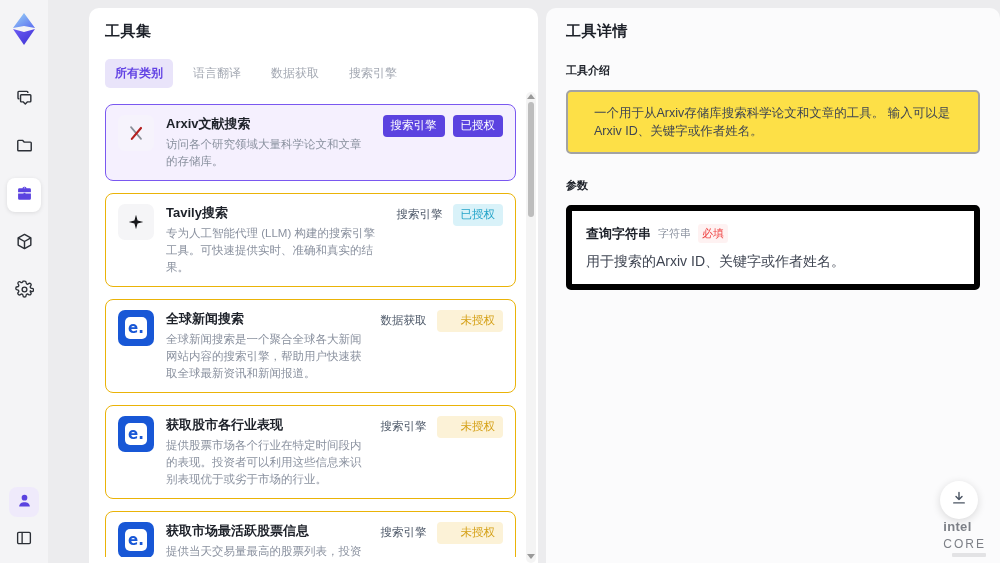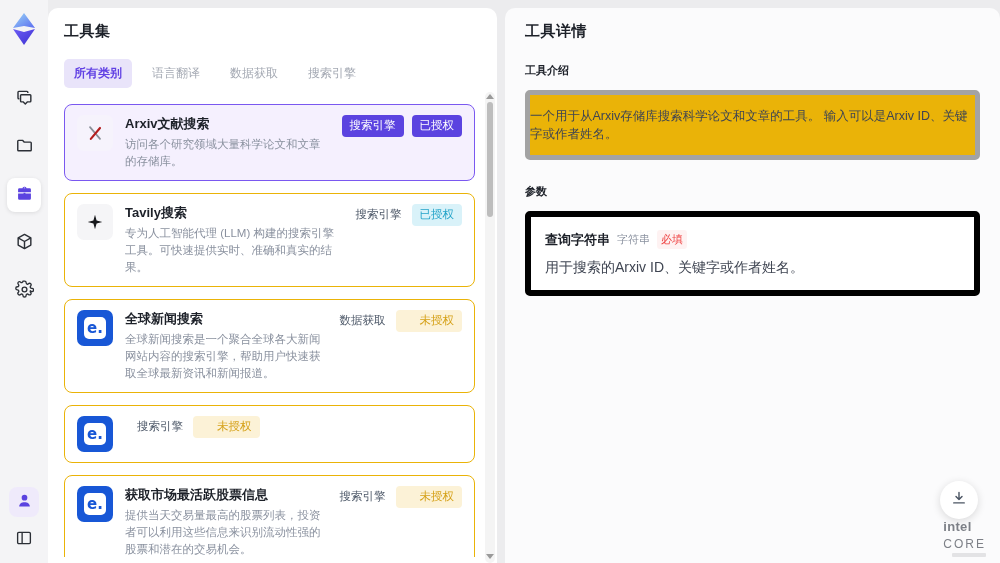--- a/index.html
+++ b/index.html
@@ -3,21 +3,21 @@
 <meta charset="utf-8">
 <style>
   * { box-sizing: border-box; margin: 0; padding: 0; }
   html, body { width: 1000px; height: 563px; overflow: hidden; }
   body {
     font-family: "Liberation Sans", "DejaVu Sans", sans-serif;
     background: #ececee;
     color: #1d2129;
     position: relative;
   }
-  .app { width: 1000px; height: 563px; display: flex; position: relative; }
+  .app { width: 1000px; height: 563px; display: flex; position: relative; gap: 41px; }
 
   
   .sidebar {
     width: 48px; height: 563px; background: #f4f4f6;
     display: flex; flex-direction: column; align-items: center;
     padding: 12px 0 10px; flex: none;
   }
   .logo { width: 32px; height: 34px; margin-bottom: 36px; cursor: pointer; }
   .nav-group { display: flex; flex-direction: column; gap: 14px; align-items: center; }
   .nav-item {
@@ -89,22 +89,22 @@
   .scroll-arrow.up { top: 2px; border-bottom: 5px solid #9a9a9a; }
   .scroll-arrow.down { bottom: 4px; border-top: 5px solid #9a9a9a; }
 
   .panel-right {
     flex: 1; background: #fbfbfc; border-radius: 10px 10px 0 0;
     padding: 14px 20px; position: relative; min-width: 0;
   }
   .detail-title { font-size: 15px; font-weight: bold; letter-spacing: .5px; margin-bottom: 22px; }
   .section-heading { font-size: 11px; font-weight: bold; margin-bottom: 12px; }
   .intro-box {
-    background: #eab308; border: 5px solid #a3a3a3; border-radius: 5px;
-    padding: 12px 0; font-size: 12.5px; color: #3f4552; line-height: 18px;
+    background: #fde047; border: 2px solid #a3a3a3; border-radius: 5px;
+    padding: 12px 26px; font-size: 12.5px; color: #3f4552; line-height: 18px;
     margin-bottom: 24px;
   }
   .param-box {
     background: #ffffff; border: 6px solid #000000; border-radius: 5px;
     padding: 13px 14px;
   }
   .param-head { display: flex; align-items: center; gap: 7px; margin-bottom: 10px; }
   .param-name { font-size: 13px; font-weight: bold; color: #1d2129; }
   .param-type { font-size: 11px; color: #8a919f; }
   .param-required { font-size: 11px; color: #ef4444; background: rgba(239,68,68,.07); padding: 2px 4px; border-radius: 3px; }
@@ -268,20 +268,24 @@
           <div class="card-tags">
             <span class="tag tag-plain">数据获取</span>
             <span class="tag tag-yellow">未授权</span>
           </div>
         </div>
 
         <div class="card">
           <div class="card-icon icon-blue">
             <div class="e-glyph">e.</div>
           </div>
+          <div class="card-body">
+            <div class="card-name">获取股市各行业表现</div>
+            <div class="card-desc">提供股票市场各个行业在特定时间段内的表现。投资者可以利用这些信息来识别表现优于或劣于市场的行业。</div>
+          </div>
           <div class="card-tags">
             <span class="tag tag-plain">搜索引擎</span>
             <span class="tag tag-yellow">未授权</span>
           </div>
         </div>
 
         <div class="card">
           <div class="card-icon icon-blue">
             <div class="e-glyph">e.</div>
           </div>

